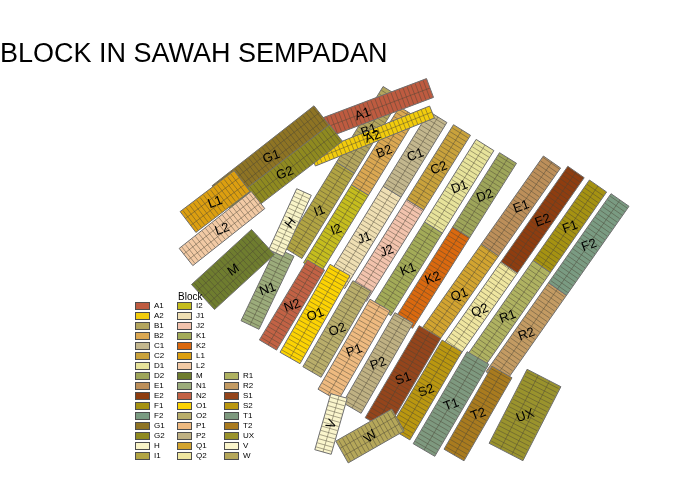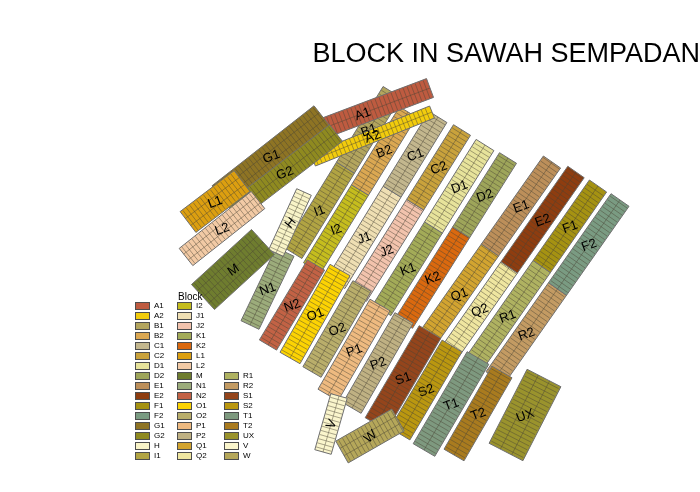--- a/index.html
+++ b/index.html
@@ -1,18 +1,18 @@
 <!DOCTYPE html>
 <html><head>
 <meta charset="utf-8">
 <style>
   html,body{margin:0;padding:0;background:#fff;}
   .stage{position:relative;width:700px;height:492px;background:#fff;overflow:hidden;
          font-family:"Liberation Sans",sans-serif;}
-  .map-title{position:absolute;left:0;top:38px;width:700px;margin:0;text-align:right;
+  .map-title{position:absolute;left:0;top:38px;width:700px;margin:0;text-align:left;
              font-size:27px;font-weight:400;color:#000;letter-spacing:0px;
              font-family:"Liberation Sans",sans-serif;}
   #map-svg{position:absolute;left:0;top:0;}
   #legend{position:absolute;left:135px;top:291px;font-size:8px;color:#000;}
   .legend-title{position:absolute;left:0;top:0;font-size:10px;color:#000;padding-left:43px;}
   .legend-col{position:absolute;}
   .legend-row{height:10px;line-height:10px;white-space:nowrap;}
   .legend-swatch{display:inline-block;box-sizing:border-box;width:15px;height:8px;
                  border:1px solid #4d4d4d;margin-right:4px;vertical-align:middle;}
   .legend-label{display:inline-block;vertical-align:middle;font-size:8px;color:#000;}

